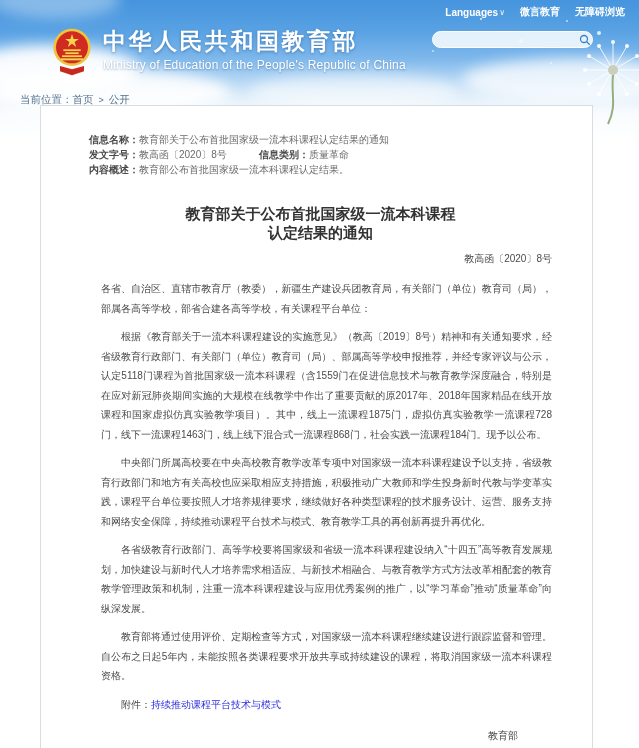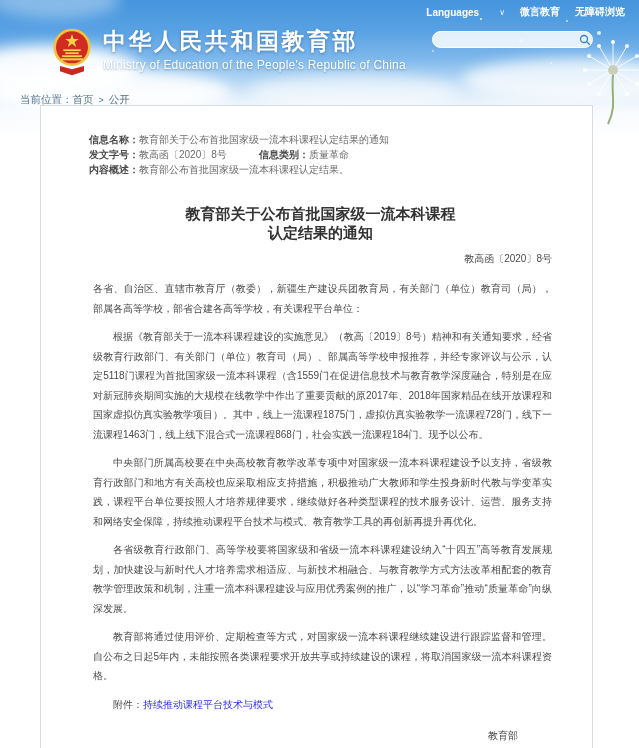--- a/index.html
+++ b/index.html
@@ -16,21 +16,21 @@
   .c3{left:250px;top:74px;width:210px;height:34px;opacity:.55;}
   .c4{left:462px;top:58px;width:230px;height:44px;opacity:.75;}
   .c5{left:-10px;top:-18px;width:130px;height:36px;opacity:.35;}
   .sparkles{position:absolute;left:480px;top:18px;width:2px;height:2px;border-radius:50%;background:rgba(255,255,255,.9);
     box-shadow:40px 22px 0 1px rgba(255,255,255,.8),86px 2px 0 0 rgba(255,255,255,.7),118px 14px 0 1px rgba(255,255,255,.8),
     -48px 32px 0 0 rgba(255,255,255,.6),132px 50px 0 1px rgba(255,255,255,.75),70px 44px 0 0 rgba(255,255,255,.6);}
   .dandelion{position:absolute;right:-10px;top:30px;}
   
   .top-links{position:absolute;top:5px;right:14px;display:flex;align-items:center;gap:15px;
     color:#fff;font-size:10px;font-weight:bold;}
-  .top-links a{color:#fff;text-decoration:none;display:flex;align-items:center;gap:20px;}
+  .top-links a{color:#fff;text-decoration:none;display:flex;align-items:center;gap:1px;}
   .chev{font-size:8px;font-weight:normal;opacity:.9;}
   
   .logo{position:absolute;left:52px;top:28px;display:flex;align-items:flex-start;text-decoration:none;}
   .names{margin-left:11px;color:#fff;}
   .cn{font-size:23px;font-weight:bold;letter-spacing:2.5px;line-height:26px;text-shadow:0 1px 3px rgba(25,75,135,.5);}
   .en{font-size:12px;margin-top:4px;letter-spacing:.2px;text-shadow:0 1px 2px rgba(25,75,135,.45);}
   
   .search{position:absolute;left:432px;top:31px;width:161px;height:17px;box-sizing:border-box;
     background:rgba(240,247,253,.92);border:1px solid #ffffff;border-radius:10px;
     display:flex;align-items:center;padding:0 6px 0 10px;}
@@ -45,21 +45,21 @@
   .card{position:absolute;left:40px;top:105px;width:553px;min-height:643px;box-sizing:border-box;
     background:#fff;border:1px solid #d8dde2;padding:26px 40px 40px 48px;}
   .meta{font-size:10px;line-height:15px;color:#6b6b6b;}
   .meta .row{display:flex;}
   .meta b{color:#4a4a4a;white-space:nowrap;}
   .m-c1{width:170px;}
   .m-c2{width:112px;}
   .m-c3{flex:1;}
   .title{margin-top:27px;text-align:center;font-size:15px;font-weight:bold;color:#333;line-height:19px;}
   .docno{margin-top:8px;text-align:right;font-size:10px;color:#4a4a4a;line-height:18px;}
-  .para{margin:11px 0 0 4px;font-size:10px;line-height:19.5px;color:#4a4a4a;text-align:justify;text-indent:2em;}
+  .para{margin:11px 0 0 12px;font-size:10px;line-height:19.5px;color:#4a4a4a;text-align:justify;text-indent:2em;}
   .para.salutation{text-indent:0;}
   .para+.para{margin-top:9px;}
   .link{color:#2d2ddf;text-decoration:none;}
   .sign{margin-top:12px;text-align:right;padding-right:34px;font-size:10px;color:#4a4a4a;line-height:19px;}
 </style>
 </head>
 <body>
 
 <div class="cloud c5"></div>
 <div class="cloud c1"></div>

